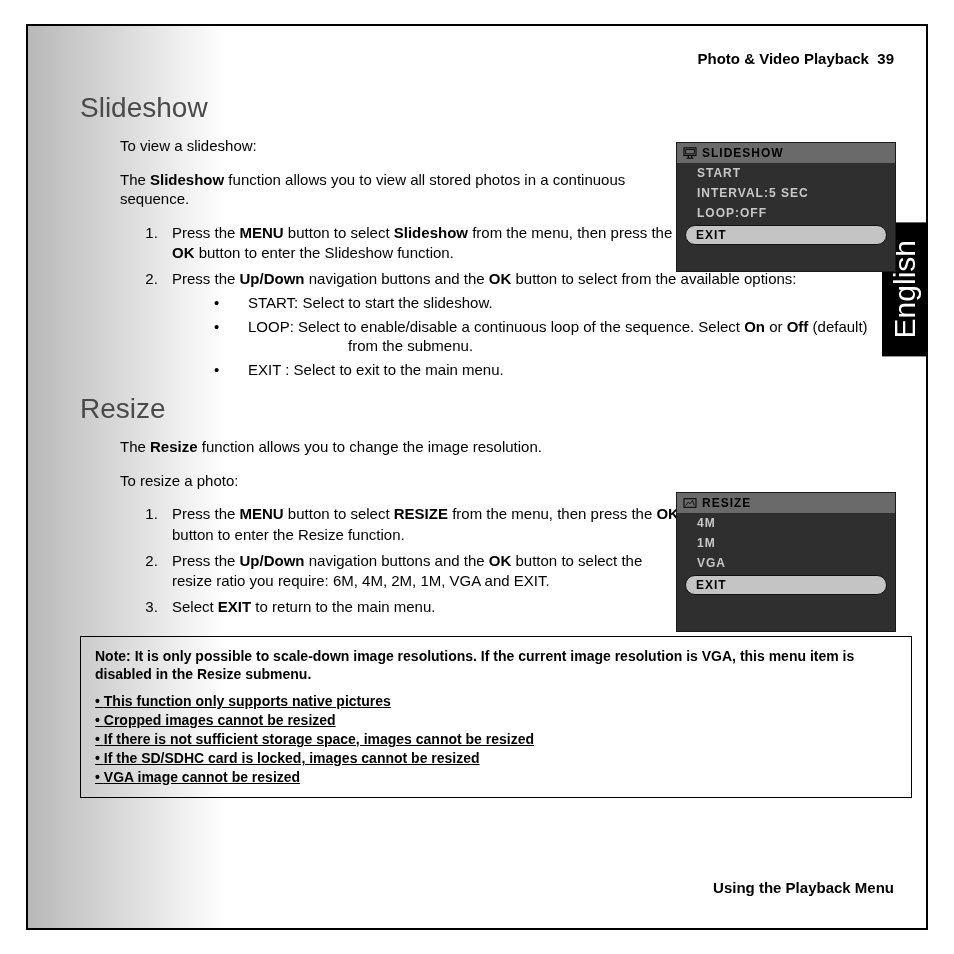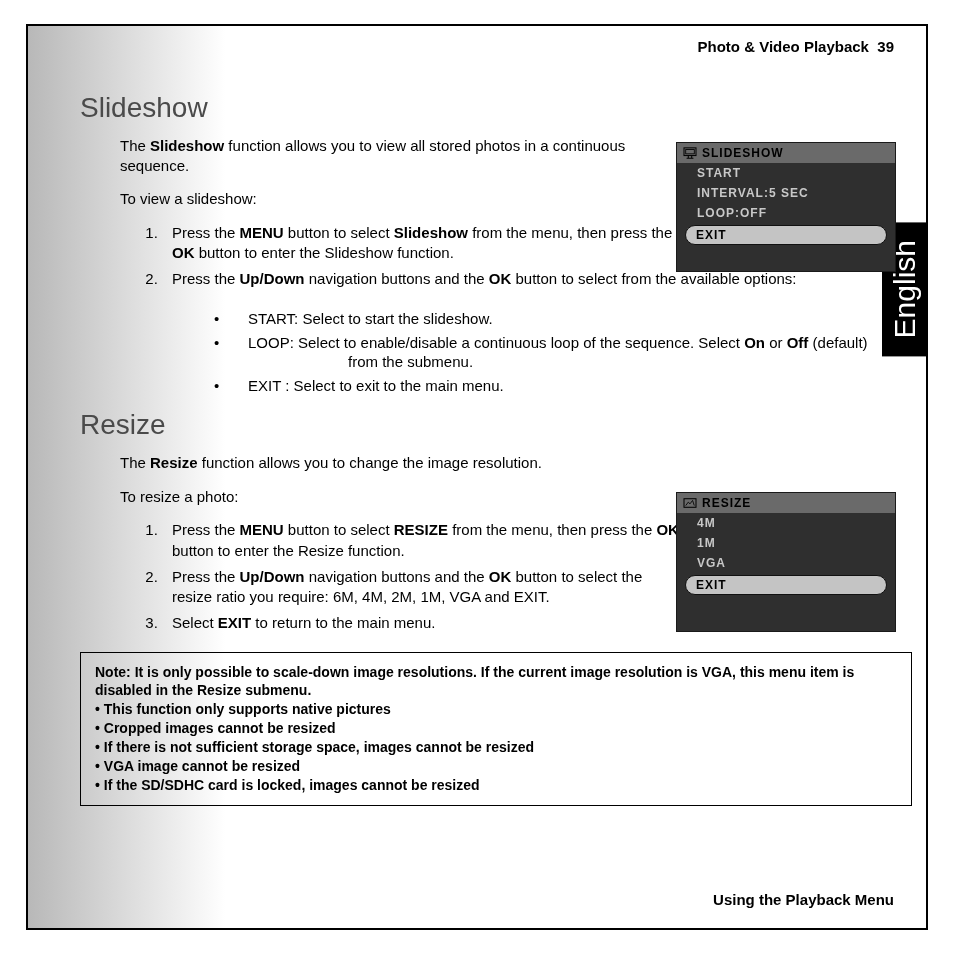--- a/index.html
+++ b/index.html
@@ -14,21 +14,21 @@
     position: absolute;
     left: 26px;
     top: 24px;
     width: 902px;
     height: 906px;
     border: 2px solid #000;
     background: linear-gradient(to right, #b8b8b8 0%, #ffffff 22%, #ffffff 100%);
   }
   .header-right {
     position: absolute;
-    top: 12px;
+    top: 24px;
     right: 32px;
     font-size: 15px;
     font-weight: bold;
     margin-left: 41px;
   }
   .lang-tab {
     position: absolute;
     right: -2px;
     top: 196px;
     background: #000;
@@ -51,21 +51,21 @@
     margin-bottom: 12px;
   }
   .body-block {
     margin-left: 40px;
     font-size: 15px;
     color: #000;
   }
   .para { margin-bottom: 14px; line-height: 1.3; }
   ol { list-style: decimal; margin-left: 42px; }
   ol > li { padding-left: 10px; margin-bottom: 6px; line-height: 1.35; }
-  ul.sub { list-style: none; margin-left: 42px; margin-top: 20px;}
+  ul.sub { list-style: none; margin-left: 42px; margin-top: 4px;}
   ul.sub li {
     position: relative;
     padding-left: 34px;
     margin-bottom: 4px;
     line-height: 1.3;
   }
   ul.sub li::before {
     content: "•";
     position: absolute;
     left: 0;
@@ -108,50 +108,50 @@
   }
 
   .note-box {
     border: 1px solid #000;
     padding: 10px 14px;
     margin-top: 18px;
     font-size: 14px;
     font-weight: bold;
     line-height: 1.35;
   }
-  .note-box ul { list-style: none; margin-top: 0; }
+  .note-box ul { list-style: none; margin-top: 8px; text-decoration: underline; }
   .note-box ul li::before { content: "• "; }
 
   .footer {
     position: absolute;
-    bottom: 20px;
+    bottom: 32px;
     right: 32px;
     font-size: 15px;
     font-weight: bold;
   }
 </style>
 </head>
 <body>
 
 <div class="page">
 
   <div class="header-right">
     <span>Photo &amp; Video Playback</span>&nbsp;&nbsp;<span>39</span>
   </div>
 
   <div class="lang-tab">English</div>
 
   <div class="content">
 
     <h1>Slideshow</h1>
     <div class="body-block" style="width:560px;">
+      <p class="para">To view a slideshow:</p>
       <p class="para">
         <span>The </span><span class="bold">Slideshow</span><span> function allows you to view all stored photos in a continuous sequence.</span>
       </p>
-      <p class="para">To view a slideshow:</p>
       <ol>
         <li>
           <span>Press the </span><span class="bold">MENU</span><span> button to select </span><span class="bold">Slideshow</span><span> from the menu, then press the </span><span class="bold">OK</span><span> button to enter the Slideshow function.</span>
         </li>
         <li style="width:720px;">
           <span>Press the </span><span class="bold">Up/Down</span><span> navigation buttons and the </span><span class="bold">OK</span><span> button to select from the available options:</span>
           <ul class="sub">
             <li>START: Select to start the slideshow.</li>
             <li>
                 <span class="hang-loop"><span>LOOP: Select to enable/disable a continuous loop of the sequence. Select </span><span class="bold">On</span><span> or </span><span class="bold">Off</span><span> (default) from the submenu.</span></span>
@@ -180,22 +180,22 @@
         </li>
       </ol>
     </div>
 
     <div class="note-box" style="width:832px; margin-left:0;">
       <div>Note: It is only possible to scale-down image resolutions. If the current image resolution is VGA, this menu item is disabled in the Resize submenu.</div>
       <ul>
         <li>This function only supports native pictures</li>
         <li>Cropped images cannot be resized</li>
         <li>If there is not sufficient storage space, images cannot be resized</li>
+        <li>If the SD/SDHC card is locked, images cannot be resized</li>
         <li>VGA image cannot be resized</li>
-        <li>If the SD/SDHC card is locked, images cannot be resized</li>
       </ul>
     </div>
   </div>
 
   <div class="osd s1">
     <div class="osd-title">
       <svg viewBox="0 0 16 14">
           <rect x="1" y="1" width="14" height="9" fill="none" stroke="#000" stroke-width="1.2"></rect>
           <rect x="3" y="3" width="10" height="5" fill="none" stroke="#000" stroke-width="1"></rect>
           <path d="M6 10 v3 M10 10 v3 M4 13 h8" stroke="#000" stroke-width="1.2"></path>

